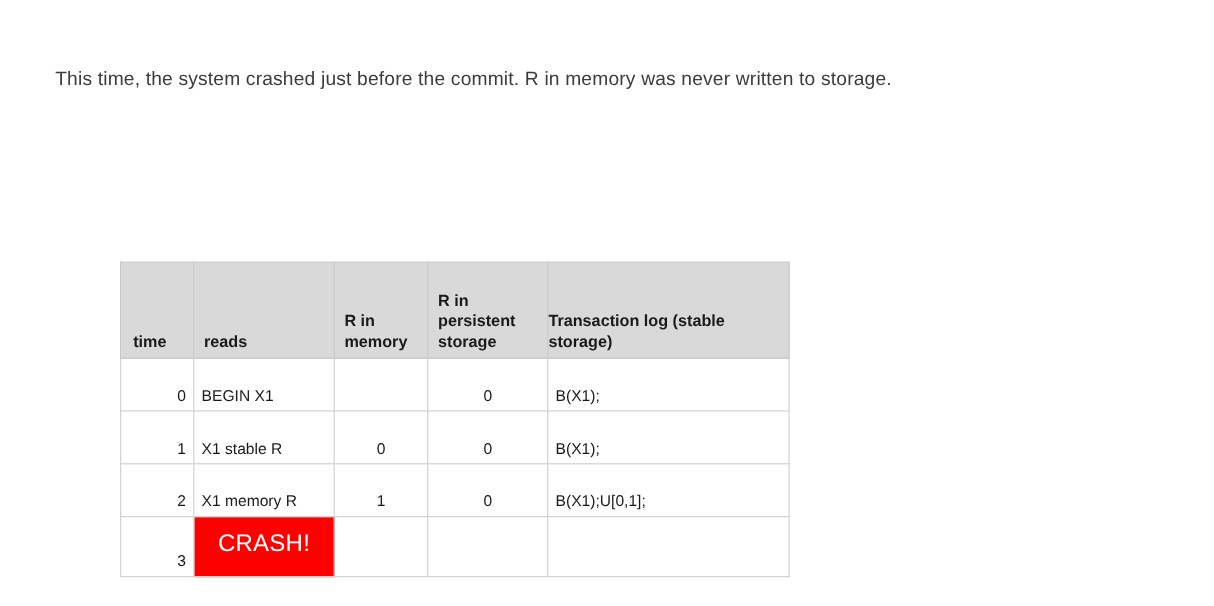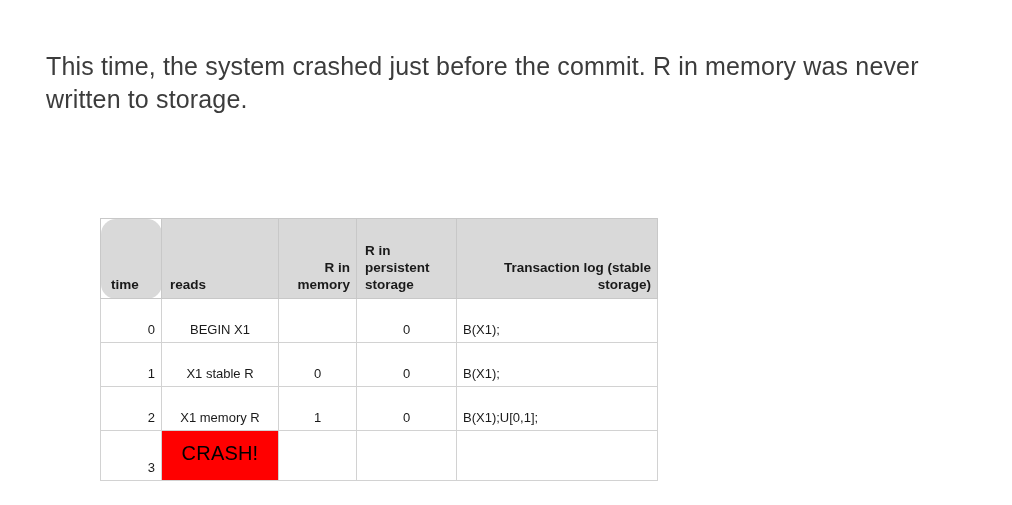--- a/index.html
+++ b/index.html
@@ -13,21 +13,21 @@
     position: relative;
     font-family: "Liberation Sans", sans-serif;
     overflow: hidden;
   }
 
   #slide-heading {
     position: absolute;
     left: 46px;
     top: 50px;
     width: 945px;
-    font-size: 25px;
+    font-size: 16px;
     line-height: 33px;
     color: #3c3c3c;
     font-weight: 400;
     letter-spacing: 0.15px;
   }
 
   #state-table {
     position: absolute;
     left: 100px;
     top: 218px;
@@ -54,56 +54,56 @@
 
   #state-table thead th {
     background: #d9d9d9;
     font-weight: 700;
     height: 80px;
     font-size: 13.5px;
     line-height: 17px;
     border-color: #c8c8c8;
   }
 
-  #state-table thead th.h-time   { text-align: left; padding-left: 10px; border-radius: 15px; }
+  #state-table thead th.h-time   { text-align: left; padding-left: 10px; }
   #state-table thead th.h-event  { text-align: left; padding-left: 8px; }
-  #state-table thead th.h-mem    { text-align: right; padding-left: 8px; }
+  #state-table thead th.h-mem    { text-align: left; padding-left: 8px; }
   #state-table thead th.h-pers   { text-align: left; padding-left: 8px; }
-  #state-table thead th.h-log    { text-align: right; padding-left: 12px; }
+  #state-table thead th.h-log    { text-align: left; padding-left: 0; }
 
   #state-table tbody td {
     height: 44px;
   }
 
   .cell-time {
     text-align: right;
     padding-right: 25px;
   }
   .cell-event {
-    text-align: center;
+    text-align: left;
     padding-left: 8px;
   }
   .cell-mem,
   .cell-pers {
     text-align: center;
   }
   .cell-log {
     text-align: left;
     padding-left: 8px;
   }
 
   td.cell-event.crash {
     background: #ff0000;
     padding: 0;
     text-align: center;
     vertical-align: middle;
   }
   td.cell-event.crash .crash-label {
     display: block;
-    color: #000000;
+    color: #ffffff;
     font-size: 20px;
     line-height: 44px;
     text-align: center;
     letter-spacing: 0.2px;
   }
 </style>
 </head>
 <body>
 
 <div id="slide-heading">This time, the system crashed just before the commit. R in memory was never written to storage.</div>

